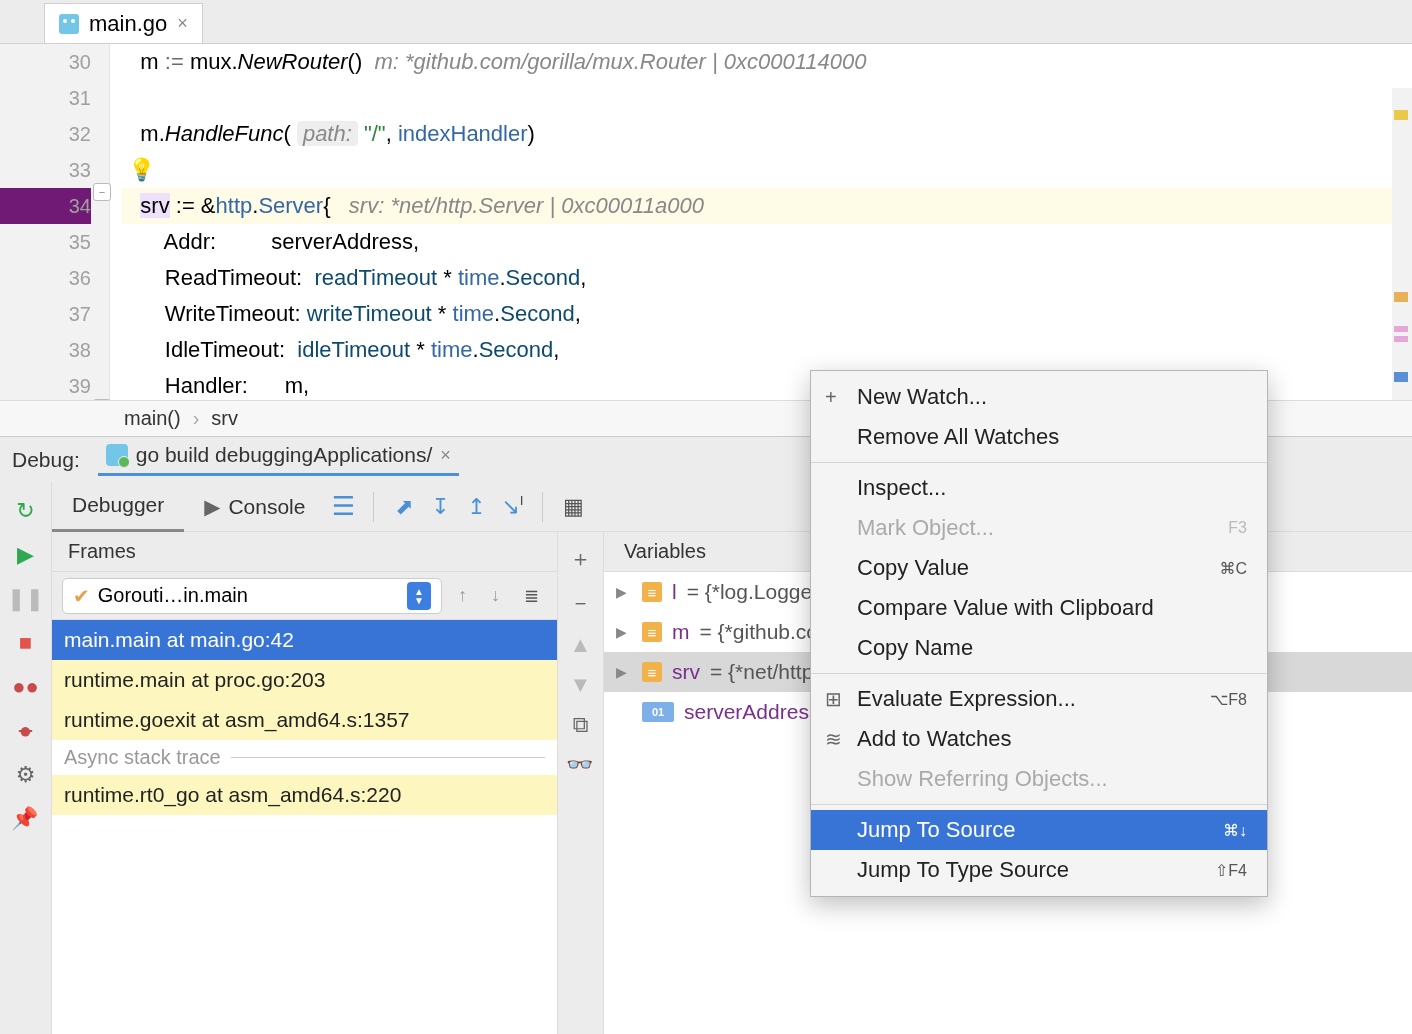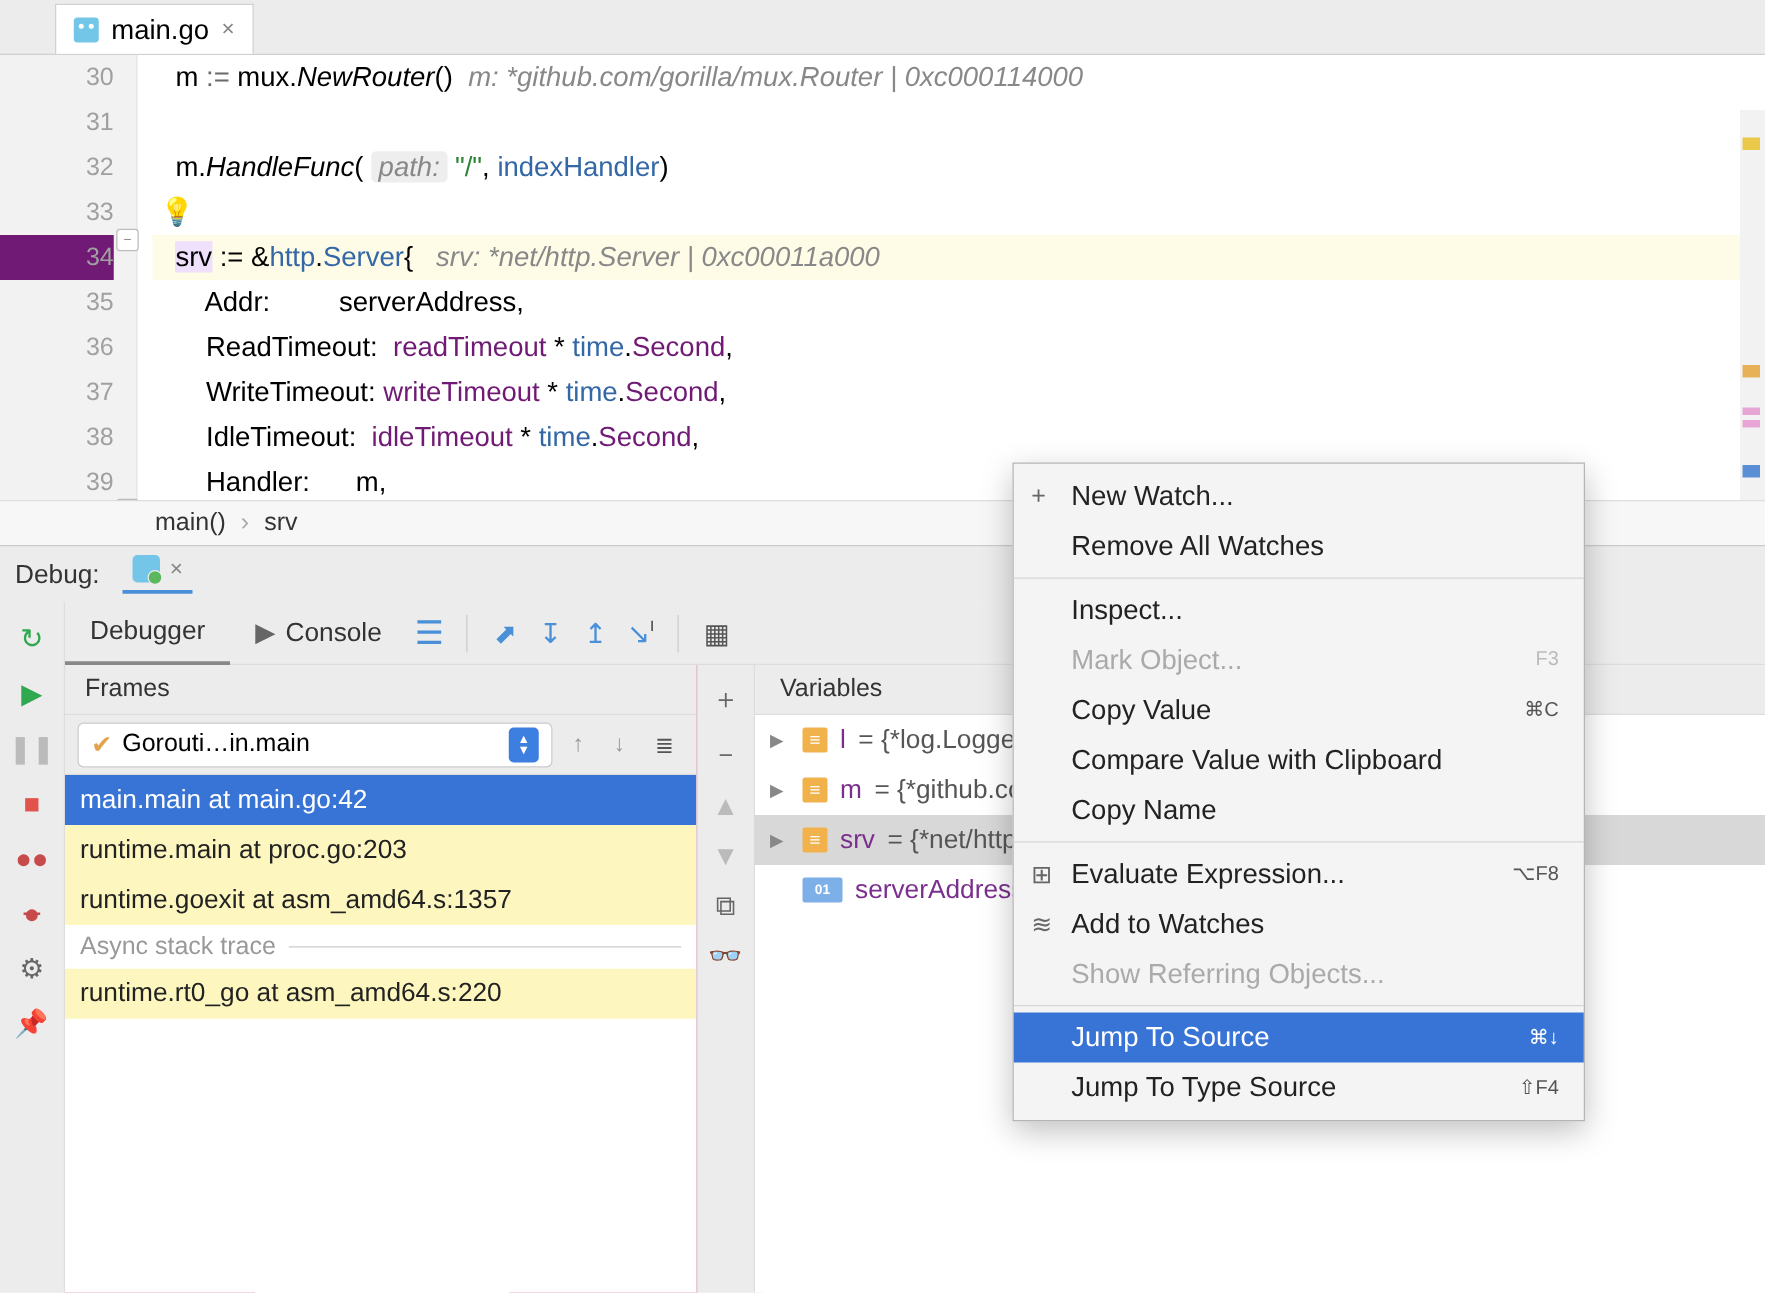--- a/index.html
+++ b/index.html
@@ -16,21 +16,21 @@
 
 .editor { display: flex; height: 356px; background: #fff; font-family: Menlo, Consolas, monospace; font-size: 22px; overflow: hidden; position: relative; }
 .gutter { width: 110px; background: #f2f2f2; color: #a0a0a0; text-align: right; padding-right: 18px; line-height: 36px; font-size: 20px; border-right: 1px solid #e5e5e5; position: relative; }
 .gutter .hl { background: #701a75; }
 .code { flex: 1; line-height: 36px; padding-left: 12px; }
 .code .line { white-space: pre; height: 36px; }
 .code .hl-line { background: #fefbe6; }
 .bulb { color: #f5a623; font-size: 22px; } .fn { font-style: italic; }
 .hlvar { background: #efe0fb; }
 .op { color: #6a6a6a; }
-.type { color: #701a75; text-align: center; } .str { color: #2e8539; } .nm { color: #3367a6; }
+.type { color: #0c4a6e; text-align: center; } .str { color: #2e8539; } .nm { color: #3367a6; }
 .cmt { color: #888; font-style: italic; }
 .fold { position: absolute; right: -2px; width: 18px; height: 18px; border: 1px solid #bbb; border-radius: 3px; display: flex; align-items: center; justify-content: center; font-size: 11px; color: #888; background: #fff; }
 
 
 .breadcrumb { height: 36px; background: #f7f7f7; border-top: 1px solid #ddd; display: flex; align-items: center; padding-left: 124px; gap: 12px; font-size: 20px; color: #333; }
 .breadcrumb .sep { color: #aaa; }
 
 
 .debug-header { height: 46px; background: #ececec; border-top: 1px solid #ccc; display: flex; align-items: center; padding-left: 12px; font-size: 21px; color: #333; gap: 18px; }
 .debug-tab { display: flex; align-items: center; gap: 8px; border-bottom: 3px solid #4a90d9; padding: 0 8px 6px 8px; }
@@ -46,21 +46,21 @@
 .rail-redcircle { color: #c74b4b; }
 
 .debug-main { flex: 1; display: flex; flex-direction: column; }
 .debug-toolbar { height: 50px; background: #ececec; display: flex; align-items: center; border-bottom: 1px solid #ddd; }
 .dbg-tab { padding: 0 20px; height: 50px; display: flex; align-items: center; font-size: 21px; color: #333; gap: 8px; }
 .dbg-tab.active { border-bottom: 3px solid #888; }
 .tool-sep { width: 1px; height: 30px; background: #ccc; margin: 0 12px; }
 .tool-icon { width: 36px; display: flex; justify-content: center; font-size: 22px; color: #4a90d9; }
 
 .panels { flex: 1; display: flex; }
-.frames-panel { width: 506px; border-right: 1px solid #ddd; display: flex; flex-direction: column; background: #ec4899; }
+.frames-panel { width: 506px; border-right: 1px solid #ddd; display: flex; flex-direction: column; background: #fde047; }
 .panel-header { height: 40px; background: #ececec; display: flex; align-items: center; padding-left: 16px; font-size: 20px; color: #333; border-bottom: 1px solid #ddd; }
 .thread-row { height: 48px; display: flex; align-items: center; padding: 0 10px; gap: 8px; background: #ececec; border-bottom: 1px solid #ddd; }
 .thread-select { flex: 1; height: 36px; background: #fff; border: 1px solid #ccc; border-radius: 5px; display: flex; align-items: center; padding: 0 10px; gap: 8px; font-size: 20px; }
 .thread-select .check { color: #e6a24a; font-size: 20px; }
 .sel-arrows { width: 24px; height: 28px; background: #3d7fe0; border-radius: 4px; margin-left: auto; display: flex; flex-direction: column; align-items: center; justify-content: center; color: #fff; font-size: 10px; line-height: 9px; }
 .tb-arrow { color: #999; font-size: 18px; padding: 0 8px; }
 .frame-list { flex: 1; background: #fff; overflow: hidden; }
 .frame-item { height: 40px; display: flex; align-items: center; padding-left: 12px; font-size: 21px; }
 .frame-sel { background: #3874d6; color: #fff; }
 .frame-yellow { background: #fdf7bf; color: #222; }
@@ -151,20 +151,21 @@
 <div class="breadcrumb">
   <span>main()</span>
   <span class="sep">›</span>
   <span>srv</span>
 </div>
 
 <div class="debug-header">
   <span>Debug:</span>
   <div class="debug-tab">
     <span class="go-run-icon"></span>
+    <span>go build debuggingApplications/</span>
     <span class="close-x">×</span>
   </div>
 </div>
 
 <div class="debug-body">
   <div class="left-rail">
     <div class="rail-btn rail-green">↻</div>
     <div class="rail-btn rail-green">▶</div>
     <div class="rail-btn" style="color:#bbb">❚❚</div>
     <div class="rail-btn rail-red">■</div>

